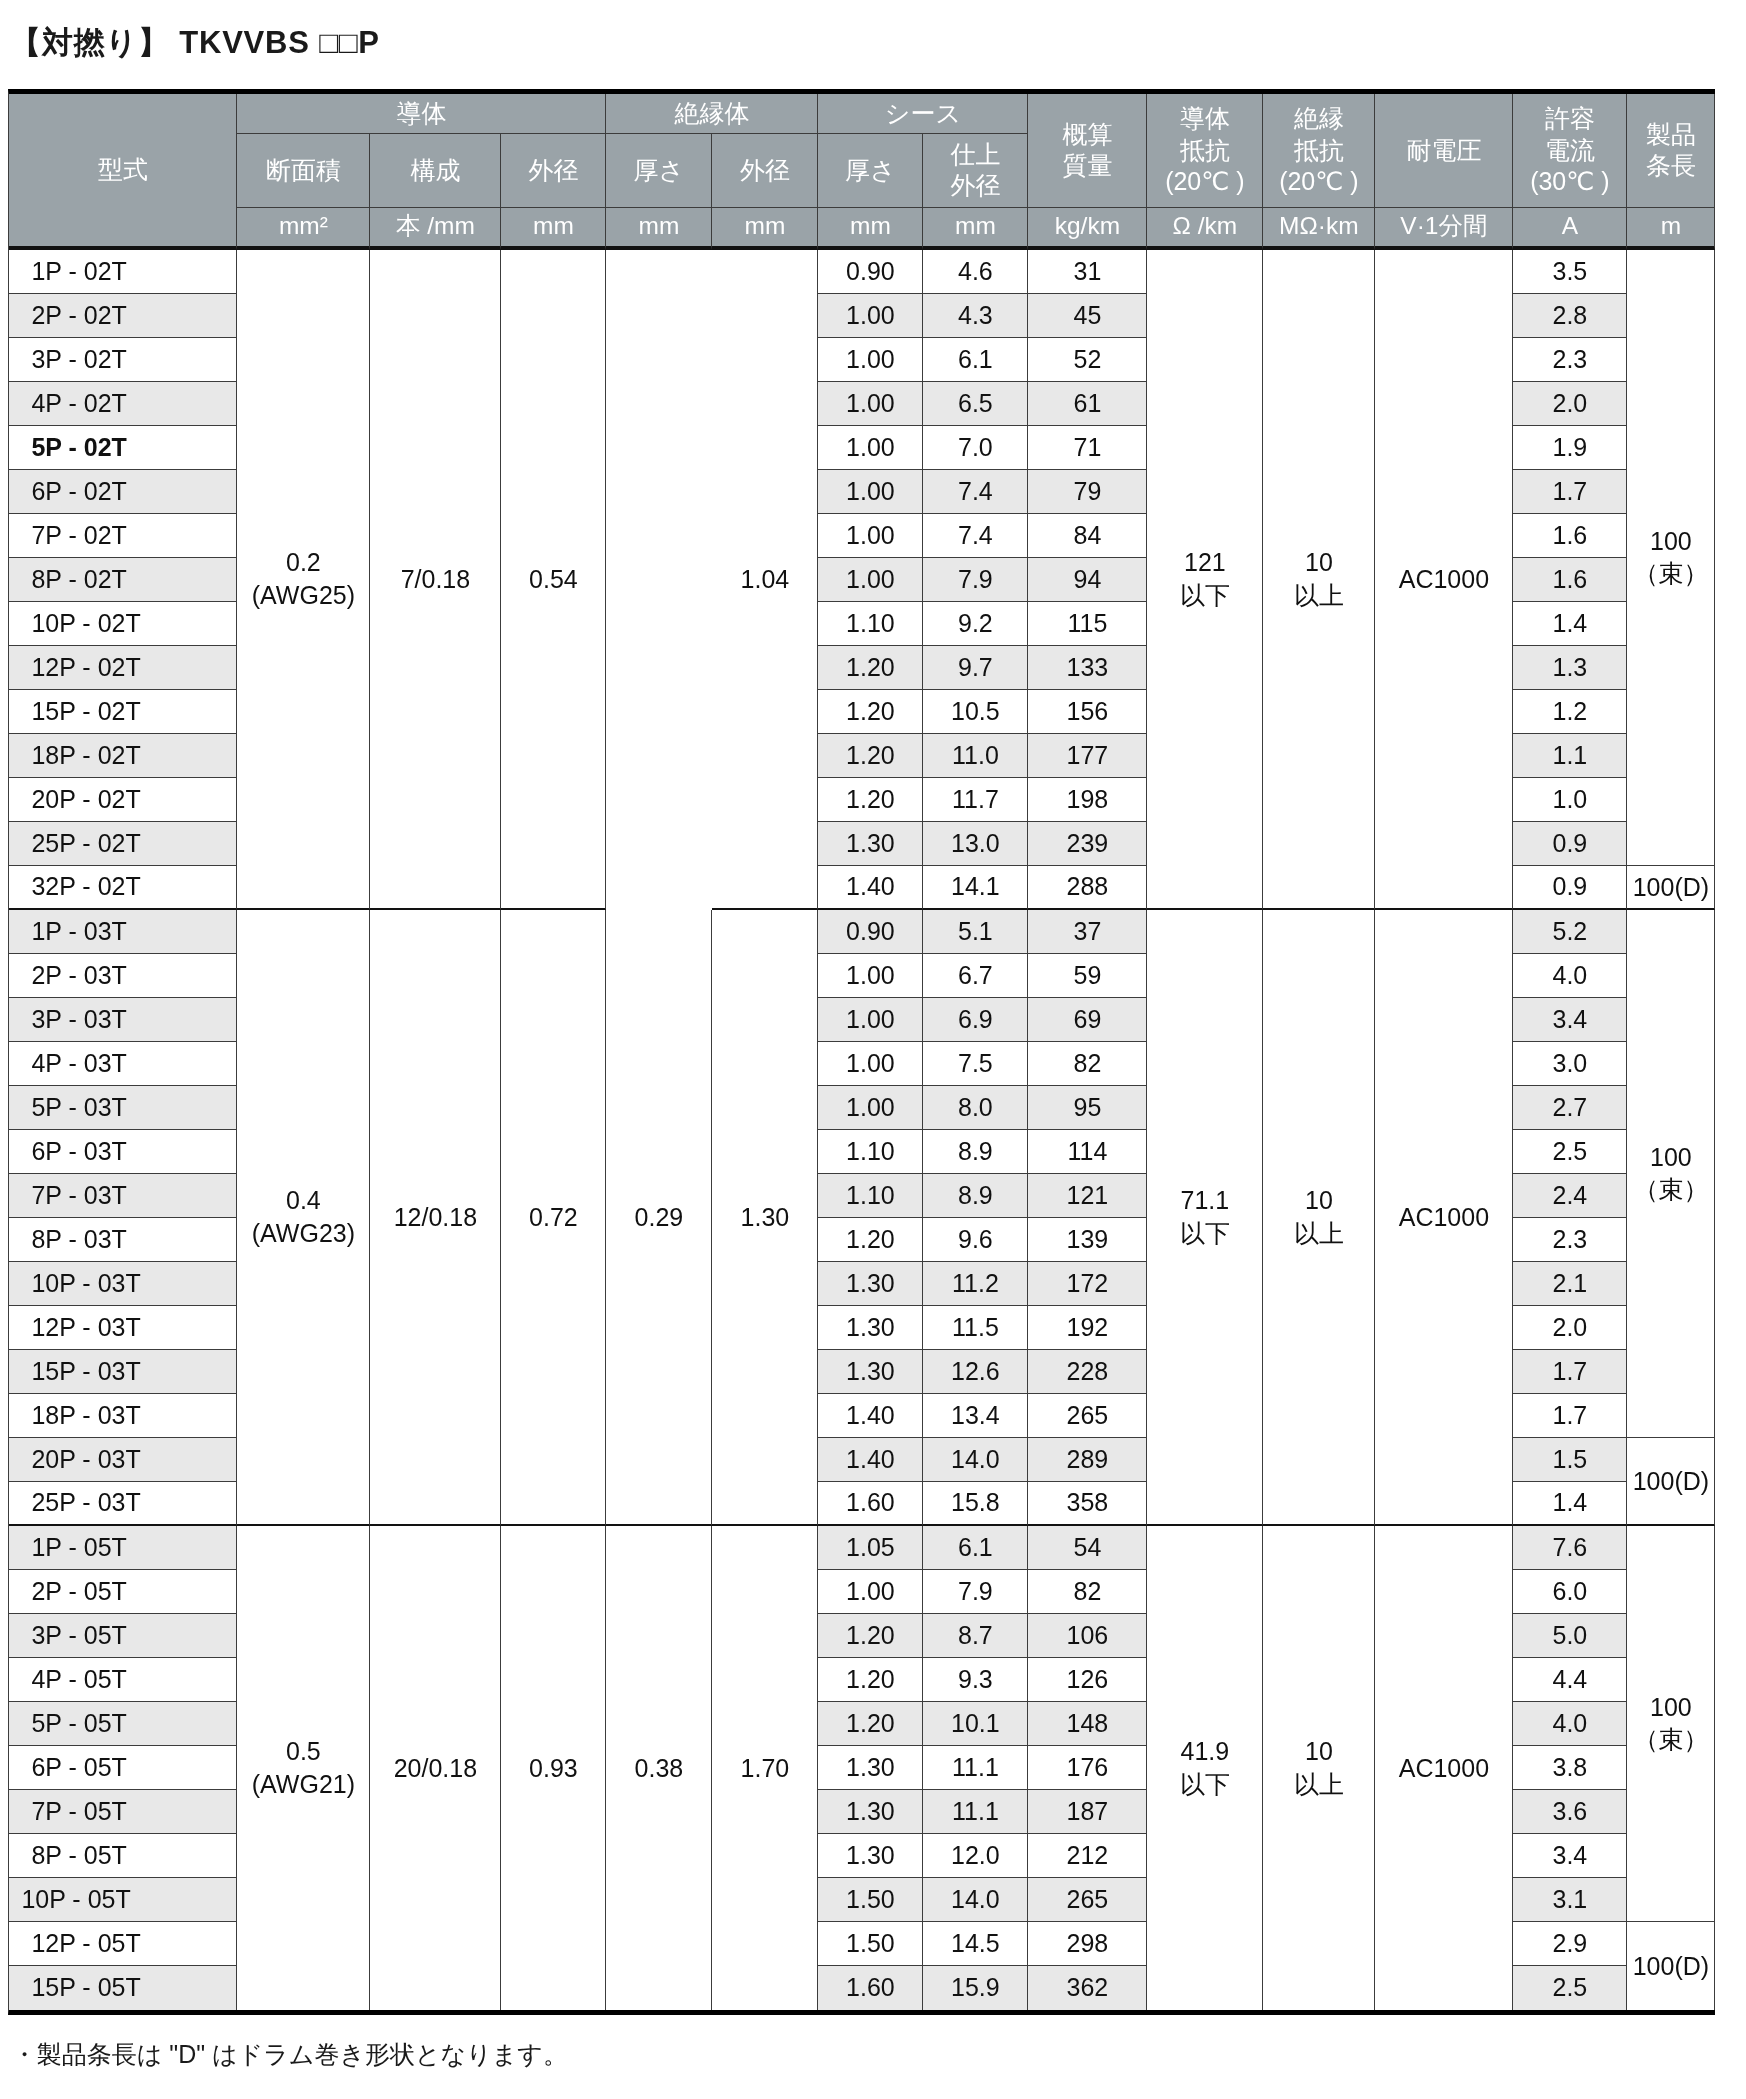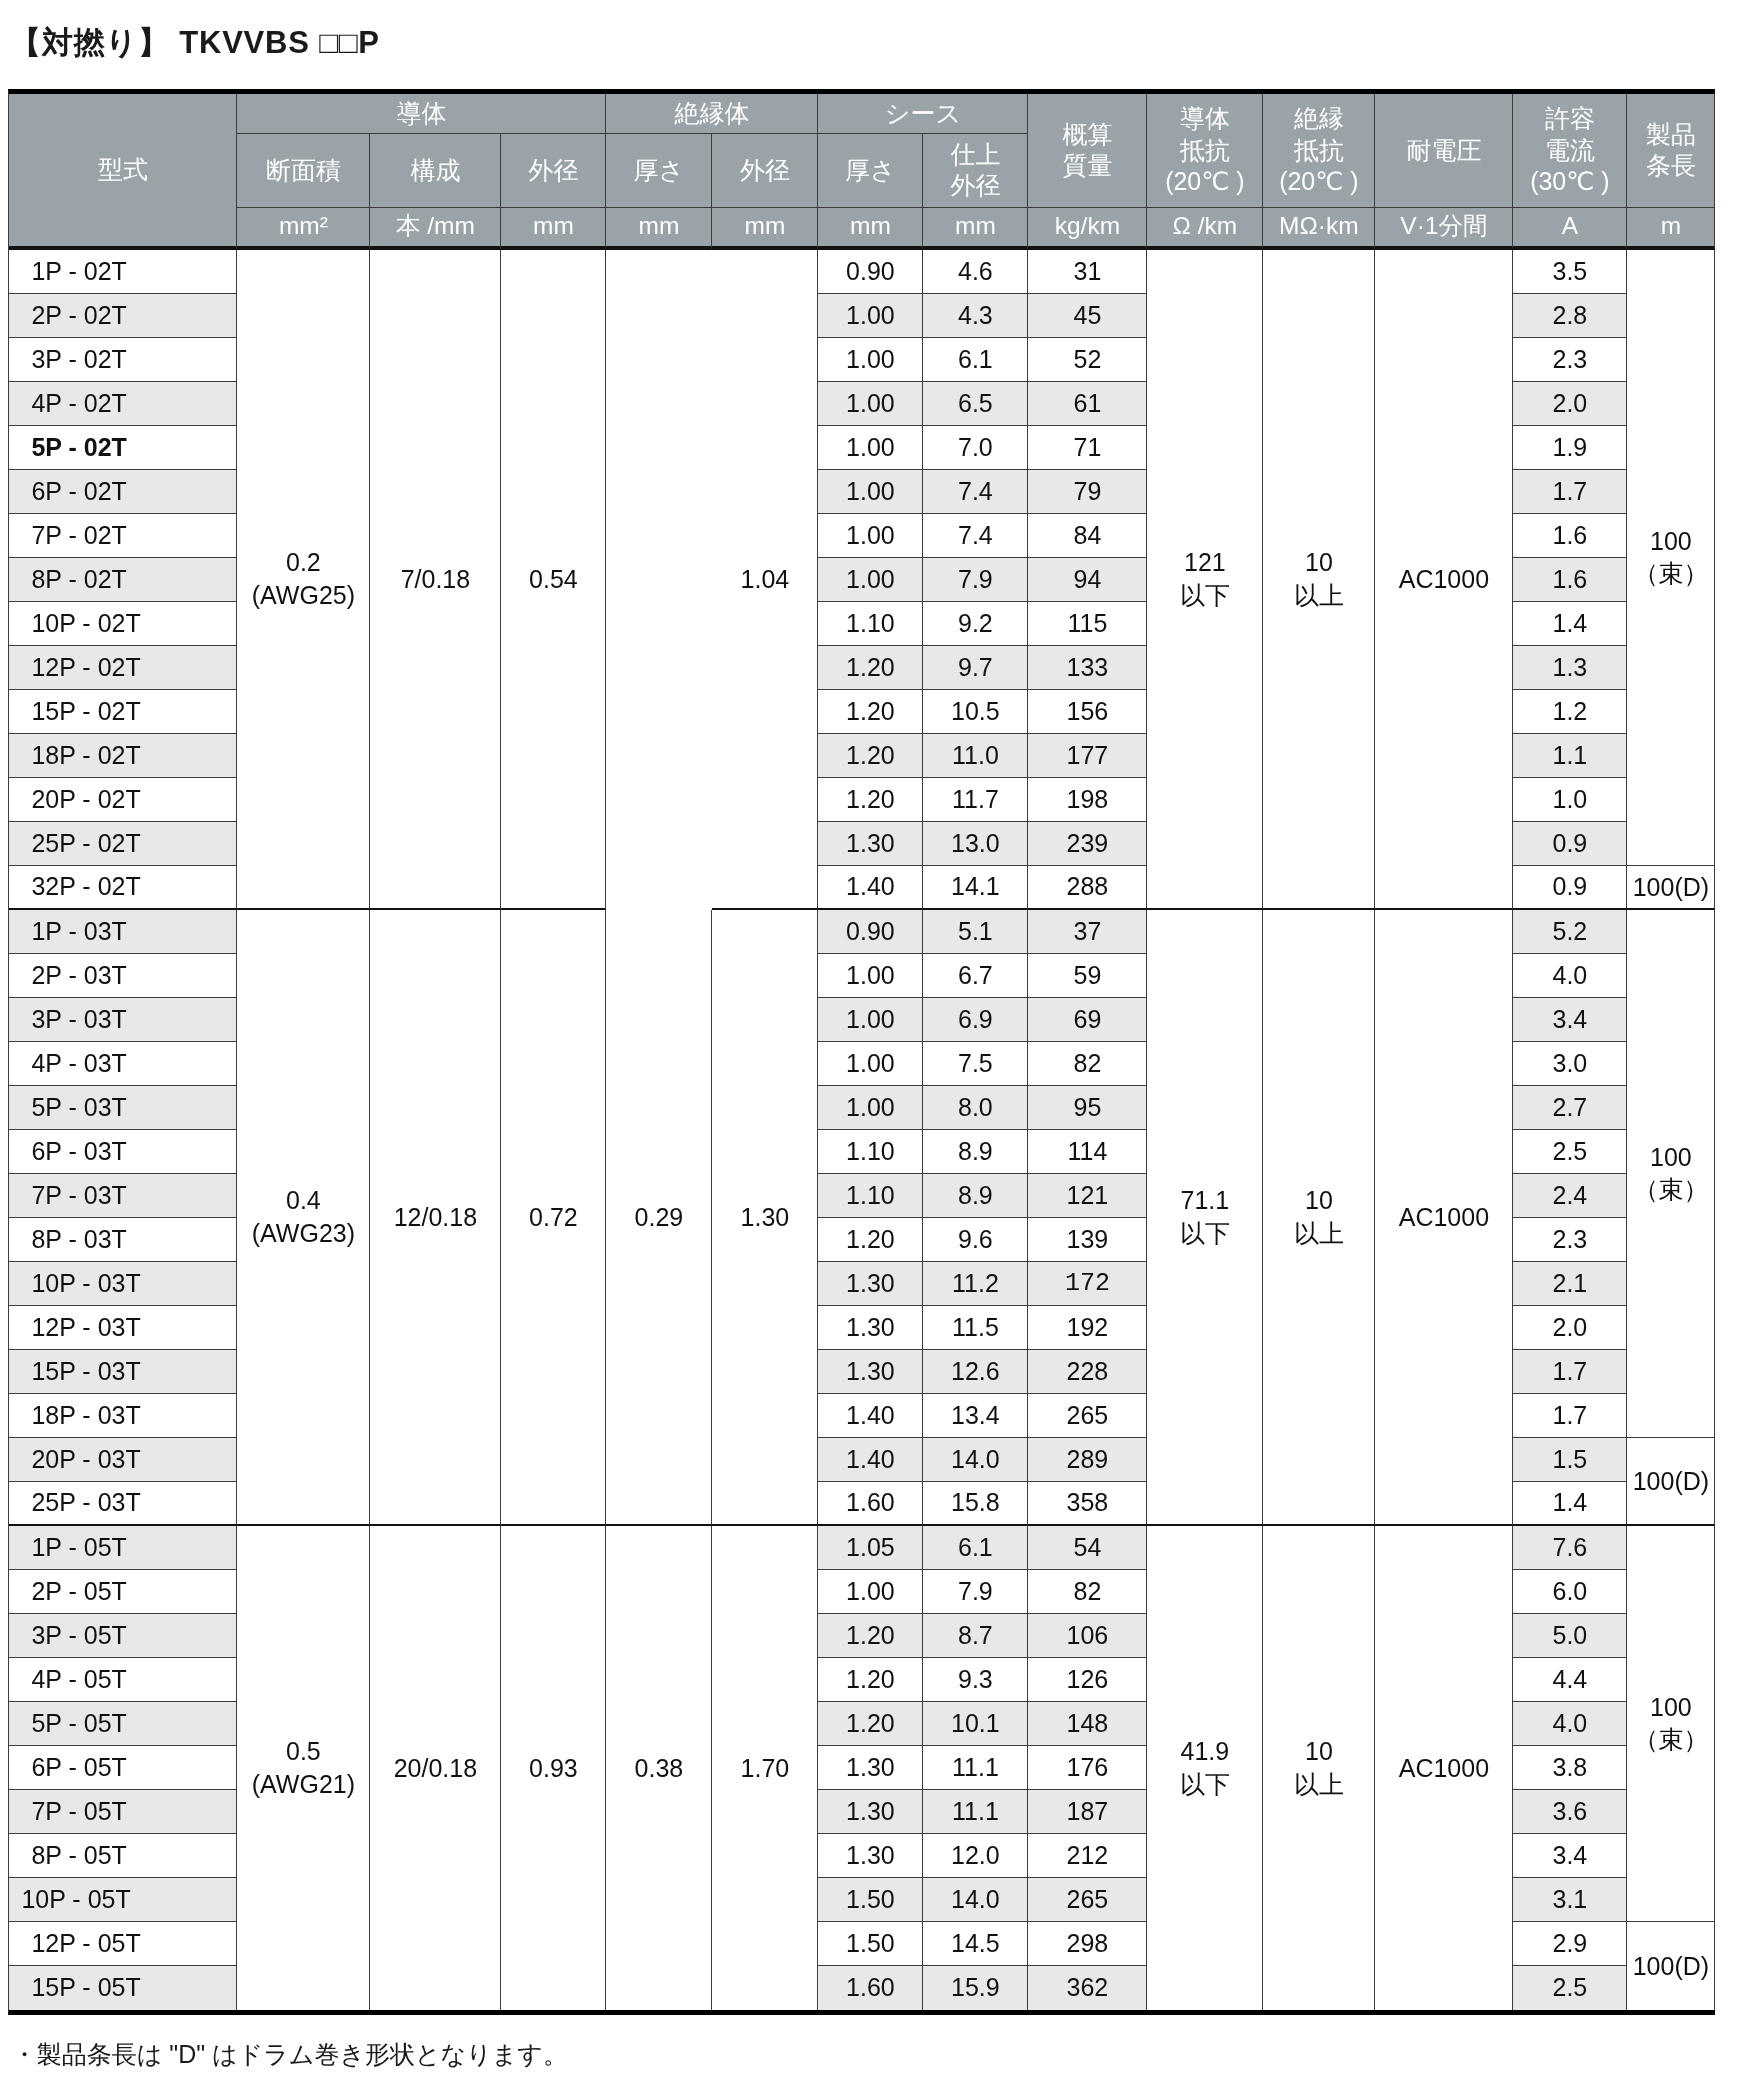--- a/index.html
+++ b/index.html
@@ -257,21 +257,21 @@
       <div class="cell stripe" style="grid-area: 25 / 9;">121</div>
       <div class="cell stripe" style="grid-area: 25 / 13;">2.4</div>
       <div class="cell model" style="grid-area: 26 / 1;">8P - 03T</div>
       <div class="cell" style="grid-area: 26 / 7;">1.20</div>
       <div class="cell" style="grid-area: 26 / 8;">9.6</div>
       <div class="cell" style="grid-area: 26 / 9;">139</div>
       <div class="cell" style="grid-area: 26 / 13;">2.3</div>
       <div class="cell model stripe" style="grid-area: 27 / 1;">10P - 03T</div>
       <div class="cell stripe" style="grid-area: 27 / 7;">1.30</div>
       <div class="cell stripe" style="grid-area: 27 / 8;">11.2</div>
-      <div class="cell stripe" style="grid-area: 27 / 9; font-family: Liberation Mono, monospace;">172</div>
+      <div class="cell stripe" style="grid-area: 27 / 9;">172</div>
       <div class="cell stripe" style="grid-area: 27 / 13;">2.1</div>
       <div class="cell model" style="grid-area: 28 / 1;">12P - 03T</div>
       <div class="cell" style="grid-area: 28 / 7;">1.30</div>
       <div class="cell" style="grid-area: 28 / 8;">11.5</div>
       <div class="cell" style="grid-area: 28 / 9;">192</div>
       <div class="cell" style="grid-area: 28 / 13;">2.0</div>
       <div class="cell model stripe" style="grid-area: 29 / 1;">15P - 03T</div>
       <div class="cell stripe" style="grid-area: 29 / 7;">1.30</div>
       <div class="cell stripe" style="grid-area: 29 / 8;">12.6</div>
       <div class="cell stripe" style="grid-area: 29 / 9;">228</div>

